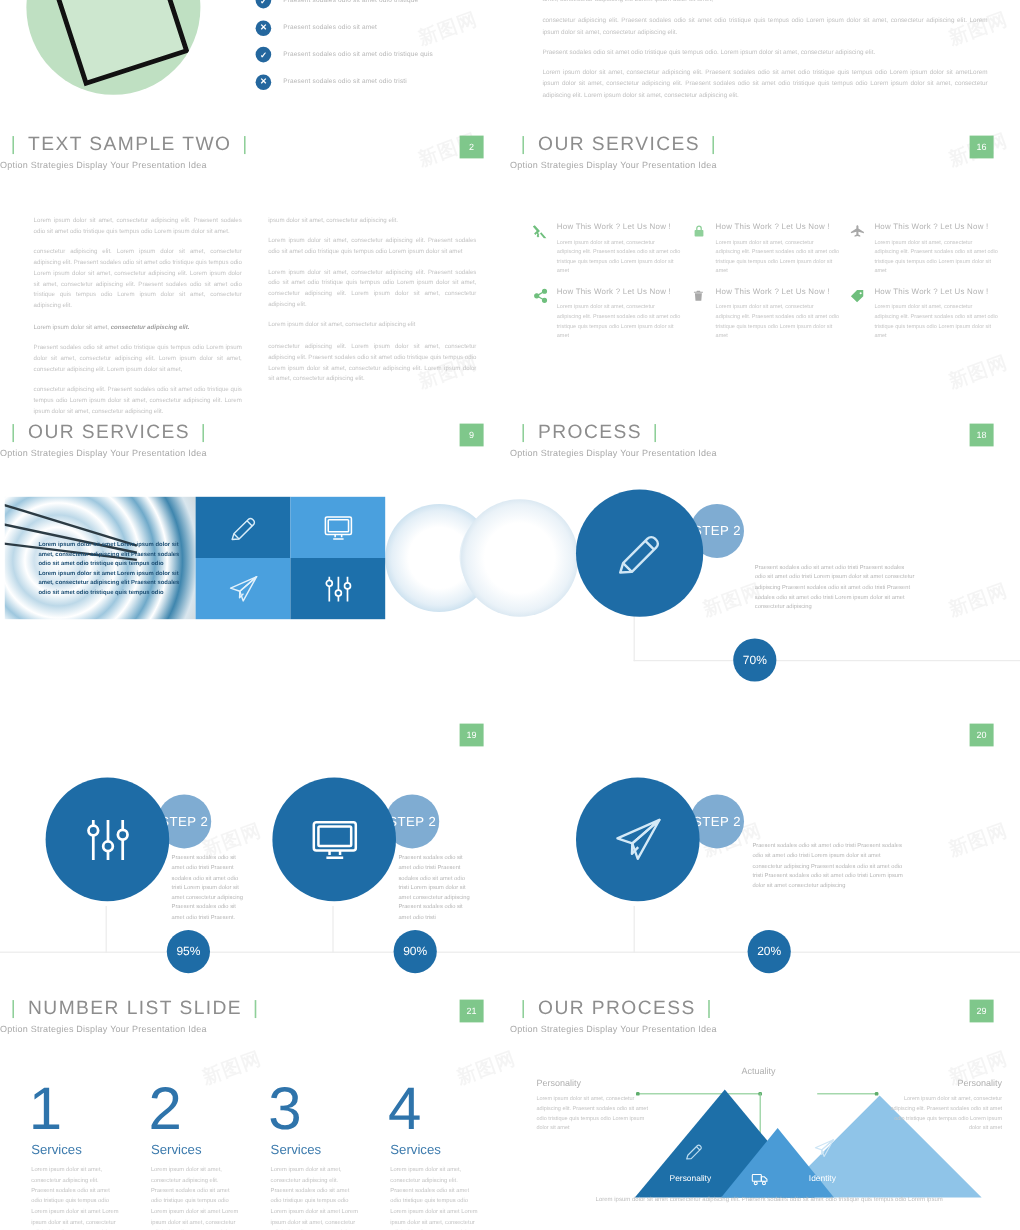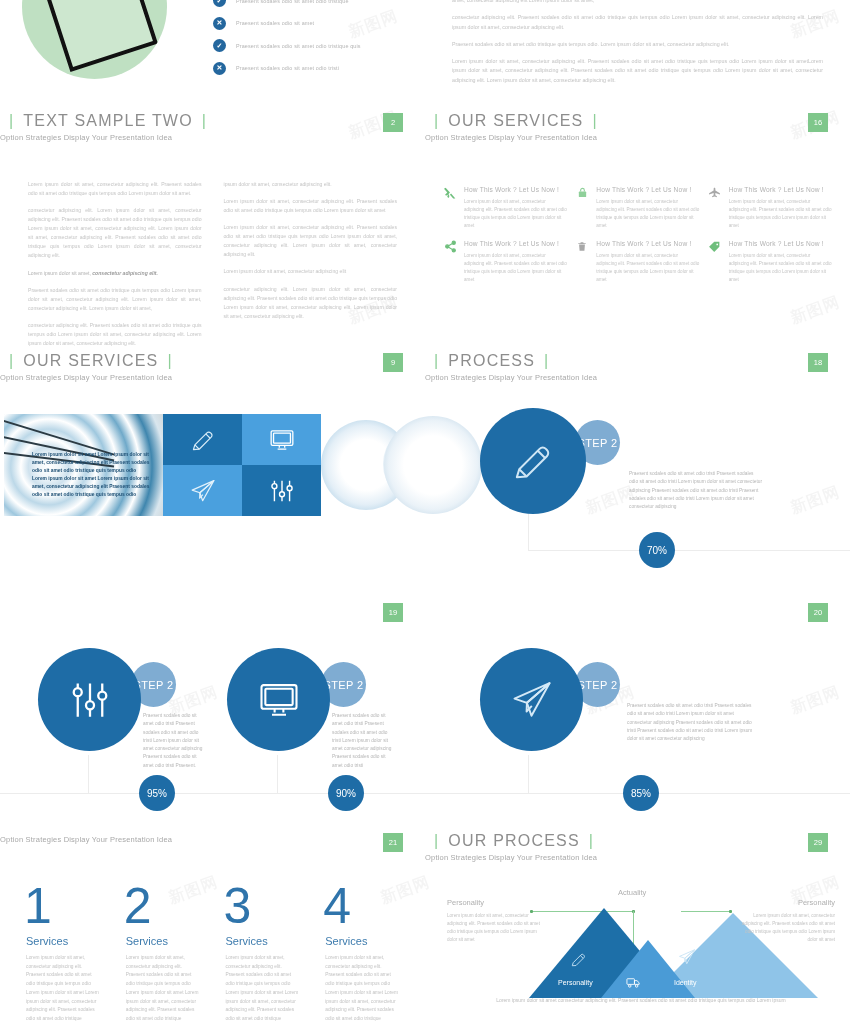--- a/index.html
+++ b/index.html
@@ -353,21 +353,21 @@
   <div class="step-circ" style="left:150px;top:80px;width:45px;height:45px;">STEP 2</div>
   <div class="big-circ" style="left:55px;top:68px;width:106px;height:106px;">
     <span>
       <svg width="44" height="44" viewBox="0 0 24 24" fill="none" stroke="#cfe6f5" stroke-width="1.1" stroke-linejoin="round">
         <path d="M3.2 20.8l1.3-4.3L15.6 5.4a2.4 2.4 0 013.4 0l.6.6a2.4 2.4 0 010 3.4L8.5 20.5l-5.3.3z"></path>
         <path d="M14.6 6.4l4 4M4.5 16.5l4 4"></path>
       </svg>
     </span>
   </div>
   <div class="tl-txt" style="left:204px;top:130px;width:134px;">Praesent sodales odio sit amet odio tristi Praesent sodales odio sit amet odio tristi Lorem ipsum dolor sit amet consectetur adipiscing Praesent sodales odio sit amet odio tristi Praesent sodales odio sit amet odio tristi Lorem ipsum dolor sit amet consectetur adipiscing</div>
-  <div class="pct-circ" style="left:214px;top:192px;width:36px;height:36px;">70%</div>
+  <div class="pct-circ" style="left:186px;top:192px;width:36px;height:36px;">70%</div>
 </div>
 
 <div class="page" id="s19">
   <div class="pagenum">19</div>
 
   <div class="tl-line" style="left:0;top:203px;width:425px;height:1px;"></div>
   <div class="tl-line" style="left:88px;top:165px;width:1px;height:39px;"></div>
   <div class="tl-line" style="left:277px;top:165px;width:1px;height:39px;"></div>
 
   <div class="step-circ" style="left:131px;top:72px;width:45px;height:45px;">STEP 2</div>
@@ -408,25 +408,28 @@
   <div class="big-circ" style="left:55px;top:58px;width:103px;height:103px;">
     <span>
       <svg width="46" height="42" viewBox="0 0 24 24" fill="none" stroke="#d4e9f7" stroke-width="1.1" stroke-linejoin="round">
         <path d="M22 2.4L2 11.2l7.1 2.4L22 2.4z"></path>
           <path d="M9.1 13.6l2.6 7.4L22 2.4 9.1 13.6z"></path>
           <path d="M9.1 13.6l-.2 5 3-3.2"></path>
       </svg>
     </span>
   </div>
   <div class="tl-txt" style="left:202px;top:112px;width:128px;">Praesent sodales odio sit amet odio tristi Praesent sodales odio sit amet odio tristi Lorem ipsum dolor sit amet consectetur adipiscing Praesent sodales odio sit amet odio tristi Praesent sodales odio sit amet odio tristi Lorem ipsum dolor sit amet consectetur adipiscing</div>
-  <div class="pct-circ" style="left:198px;top:185px;width:36px;height:36px;">85%</div>
+  <div class="pct-circ" style="left:198px;top:185px;width:36px;height:36px;">20%</div>
 </div>
 
 <div class="page" id="s21">
   <div class="slide-head">
+    <div class="slide-title">
+      <span class="bar">|</span><span>NUMBER LIST SLIDE</span><span class="bar">|</span>
+    </div>
     <div class="slide-sub">Option Strategies Display Your Presentation Idea</div>
   </div>
   <div class="pagenum">21</div>
 
   <div class="num-grid">
     <div class="num-col">
       <div class="num-big">1</div>
       <div class="num-h">Services</div>
       <div class="num-p">Lorem ipsum dolor sit amet, consectetur adipiscing elit. Praesent sodales odio sit amet odio tristique quis tempus odio Lorem ipsum dolor sit amet Lorem ipsum dolor sit amet, consectetur adipiscing elit. Praesent sodales odio sit amet odio tristique</div>
     </div>

